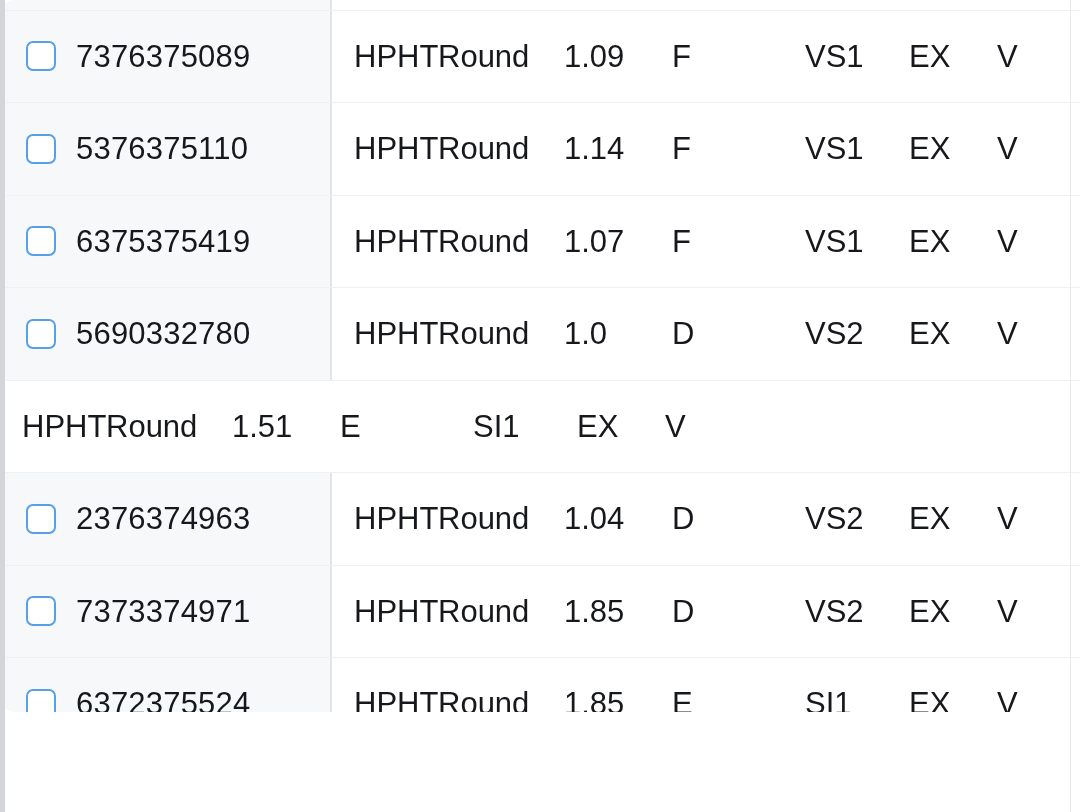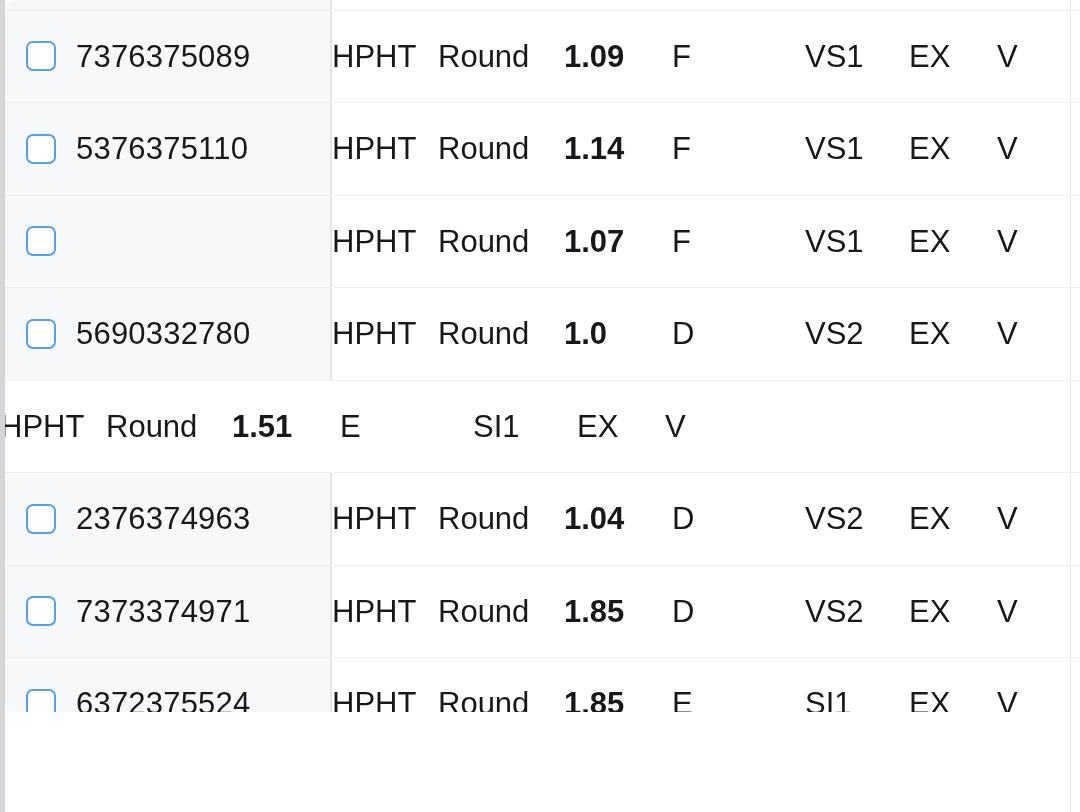--- a/index.html
+++ b/index.html
@@ -97,23 +97,23 @@
     height: 100%;
     display: flex;
     align-items: center;
     font-size: 31px;
     line-height: 1;
     color: #16181c;
     white-space: nowrap;
     overflow: hidden;
   }
 
-  .cell-type      { width: 106px; }
+  .cell-type      { width: 106px; padding-left: 22px; }
   .cell-shape     { width: 126px; }
-  .cell-carat     { width: 108px; font-weight: bold; }
+  .cell-carat     { width: 108px; }
   .cell-color     { width: 104px; }
   .cell-clarity   { width: 104px; margin-left: 29px; }
   .cell-cut       { width: 86px;  }
   .cell-polish    { width:  80px; padding-left: 2px; }
 
   
   .scrollbar-track {
     position: absolute;
     right: 0; top: 0;
     width: 11px;
@@ -171,20 +171,21 @@
           <div class="cell cell-shape">Round</div>
           <div class="cell cell-carat">1.14</div>
           <div class="cell cell-color">F</div>
           <div class="cell cell-clarity">VS1</div>
           <div class="cell cell-cut">EX</div>
           <div class="cell cell-polish">V</div>
         </div>
         <div class="row">
           <div class="cell-sticky">
             <div class="checkbox"></div>
+            <div class="stock-id">6375375419</div>
           </div>
           <div class="cell cell-type">HPHT</div>
           <div class="cell cell-shape">Round</div>
           <div class="cell cell-carat">1.07</div>
           <div class="cell cell-color">F</div>
           <div class="cell cell-clarity">VS1</div>
           <div class="cell cell-cut">EX</div>
           <div class="cell cell-polish">V</div>
         </div>
         <div class="row">

